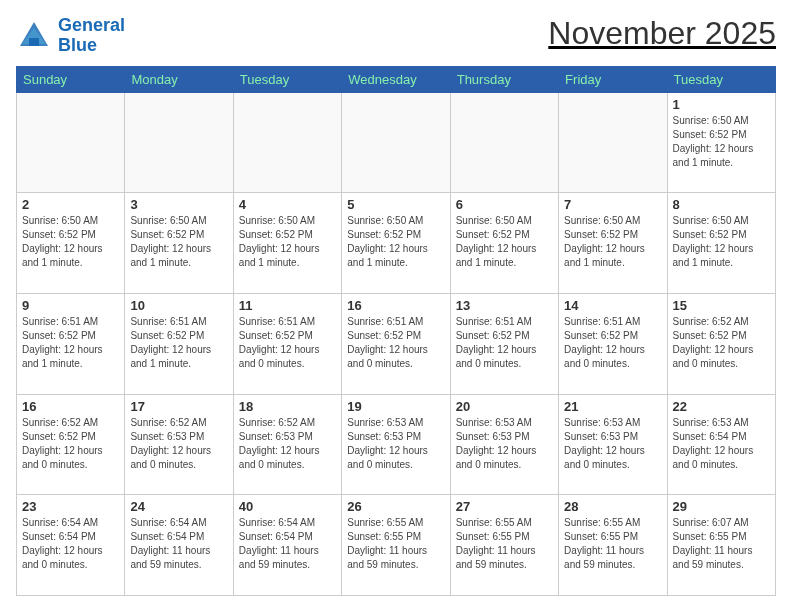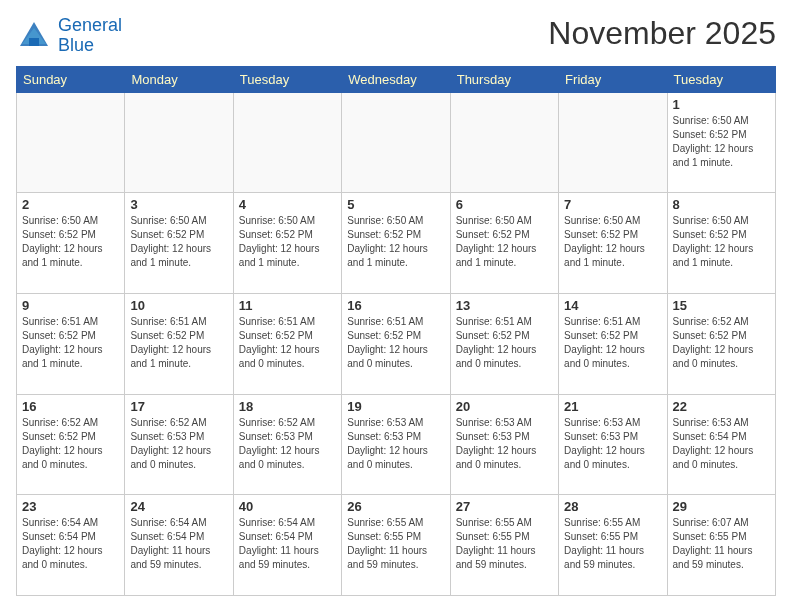--- a/index.html
+++ b/index.html
@@ -29,49 +29,50 @@
       align-items: center;
       gap: 6px;
     }
     .logo-text {
       font-size: 18px;
       color: #333;
       line-height: 1.1;
     }
     .logo-text span {
       color: #1a6ab5;
-      font-weight: normal;
+      font-weight: bold;
     }
     .logo-icon {
       width: 36px;
       height: 36px;
     }
     .title-block {
       text-align: left;
+      text-decoration: underline;
     }
     .main-title {
       font-size: 32px;
       font-weight: normal;
       color: #333;
       line-height: 1.1;
     }
     .subtitle {
       font-size: 16px;
       color: #555;
     }
     .calendar {
       flex: 1;
       border: 1px solid #ccc;
       border-collapse: collapse;
       width: 100%;
       table-layout: fixed;
     }
     .calendar th {
       background: #2b5fac;
-      color: #fef9c3;
+      color: #86efac;
       text-align: left;
       padding: 5px 6px;
       font-size: 13px;
       font-weight: normal;
       border: 1px solid #2b5fac;
     }
     .calendar td {
       vertical-align: top;
       border: 1px solid #ccc;
       padding: 4px 5px;

